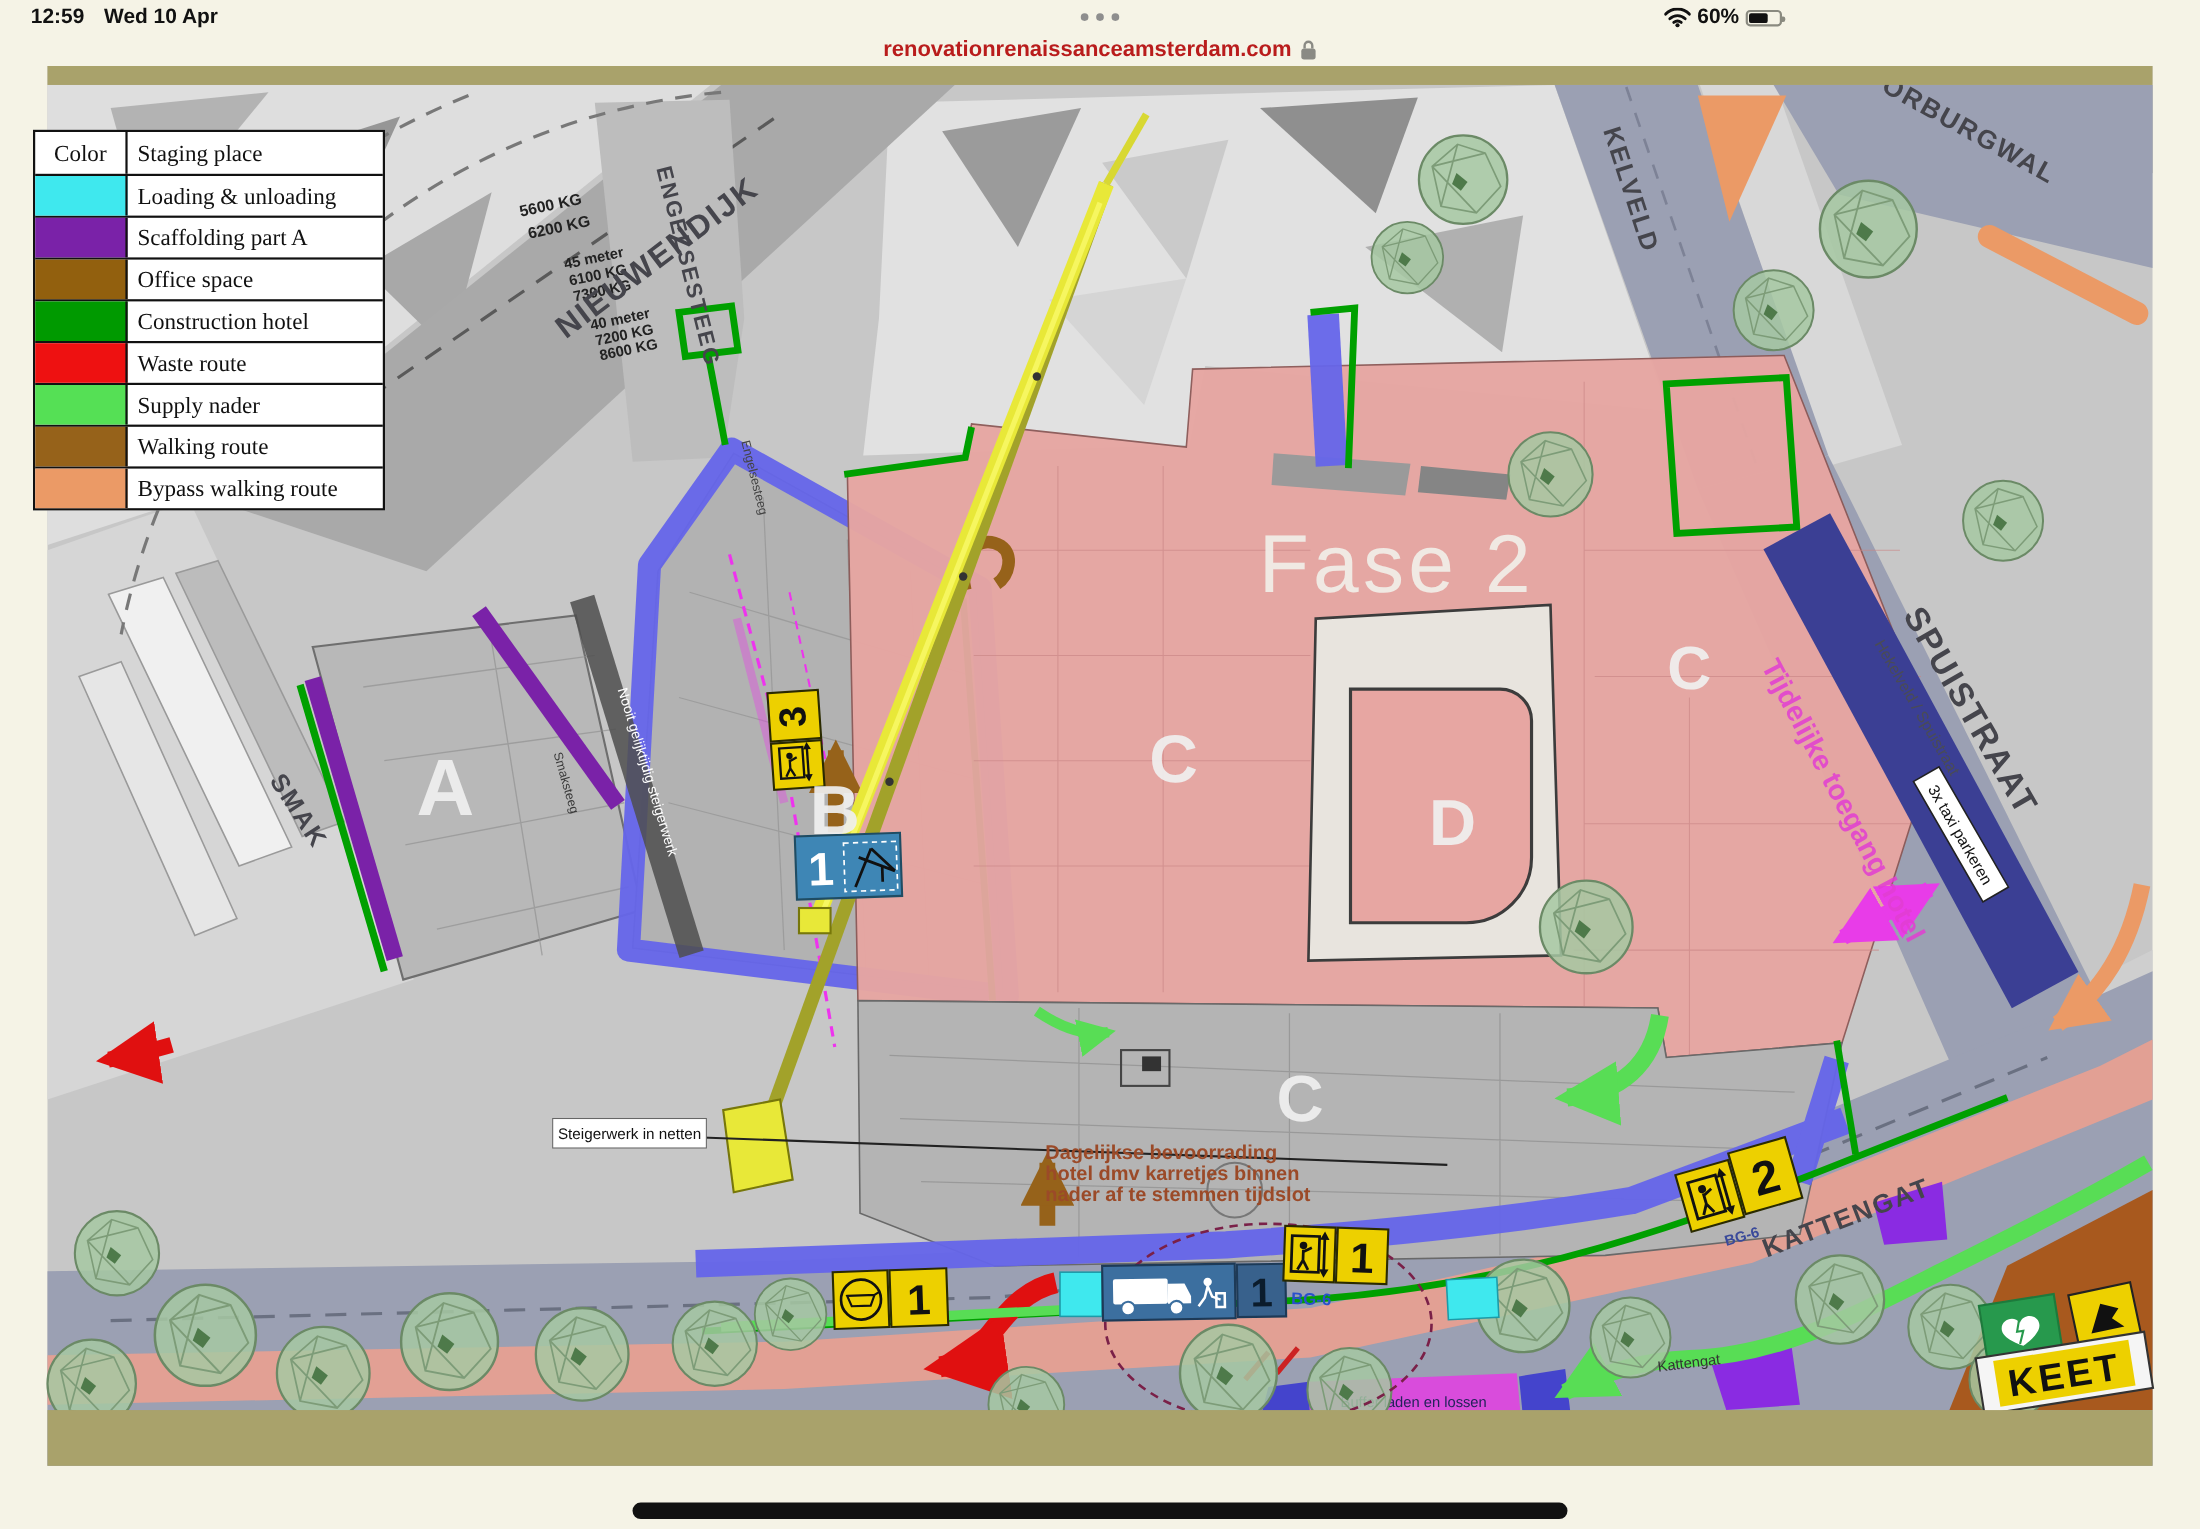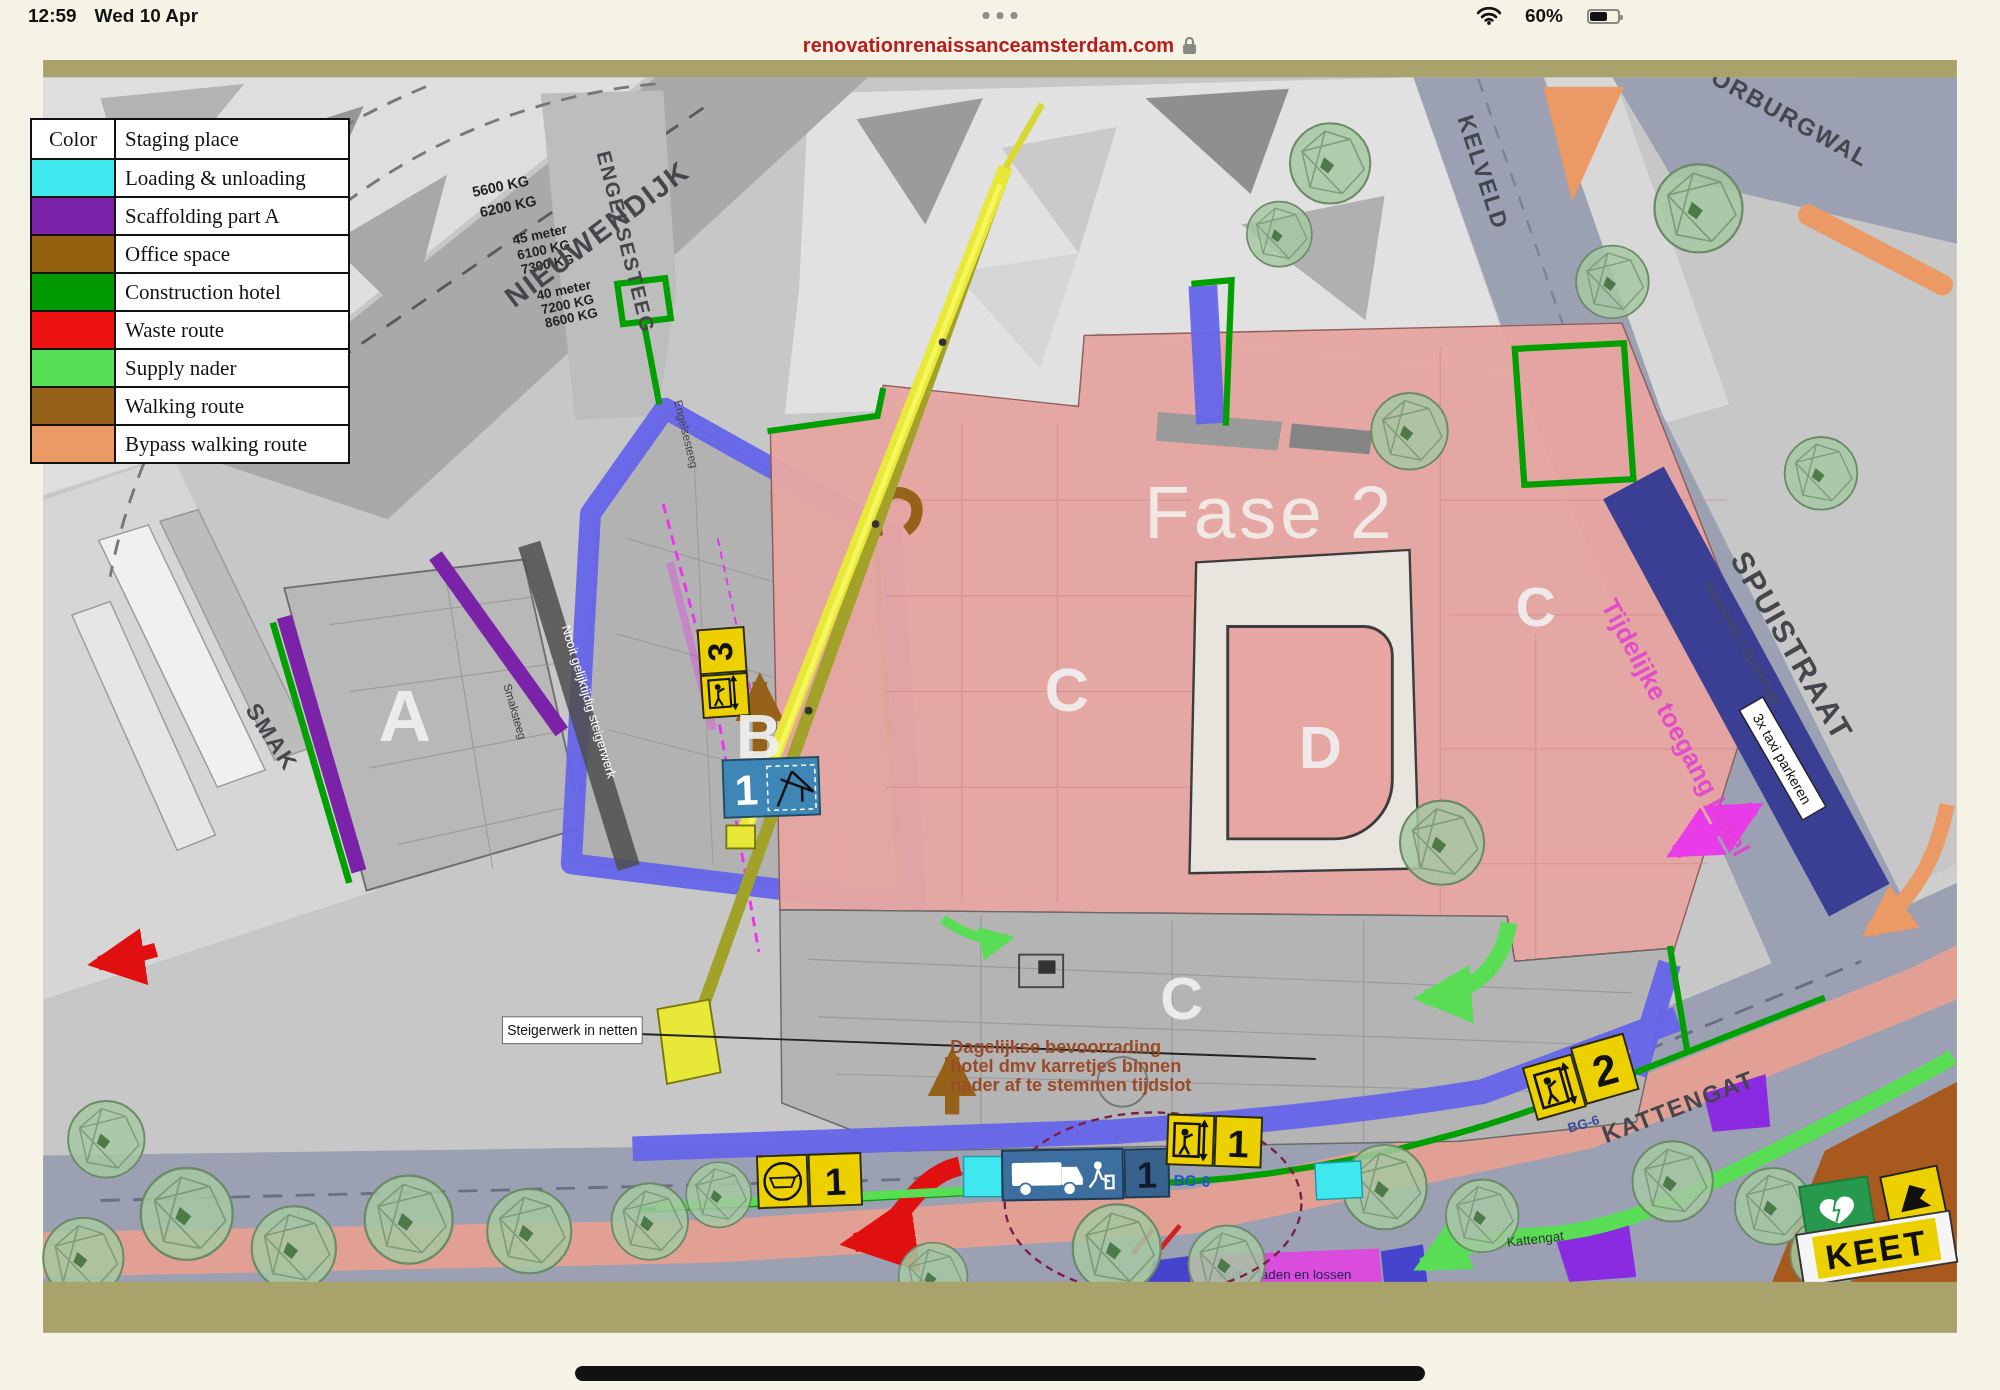--- a/index.html
+++ b/index.html
@@ -2,21 +2,21 @@
 <html><head>
 <meta charset="utf-8">
 <style>
   * { margin:0; padding:0; box-sizing:border-box; }
   html,body { width:2000px; height:1390px; overflow:hidden; background:#f5f3e6;
     font-family:"Liberation Sans", sans-serif; }
   .statusbar { position:absolute; top:0; left:0; width:1648px; height:32px;
     display:flex; align-items:center; justify-content:space-between;
     padding:0 28px; font-size:19px; font-weight:bold; color:#111; }
   .sb-left { display:flex; gap:18px; }
-  .sb-right { display:flex; align-items:center; gap:24px; }
+  .sb-right { display:flex; align-items:center; gap:6px; }
   .dots { position:absolute; top:12px; left:50%; transform:translateX(-50%);
     display:flex; gap:7px; }
   .dots span { width:7px; height:7px; border-radius:50%; background:#8e8e8e; display:block;}
   .urlbar { position:absolute; top:30px; left:0; width:2000px; height:30px;
     display:flex; align-items:center; justify-content:center; gap:8px;
     font-size:20px; font-weight:bold; color:#b91c1c; }
   .battery { width:33px; height:15px; border:2px solid #8a8a80; border-radius:4px;
     position:relative; }
   .battery i { position:absolute; left:1px; top:1px; bottom:1px; width:60%;
     background:#111; border-radius:2px; display:block; }

